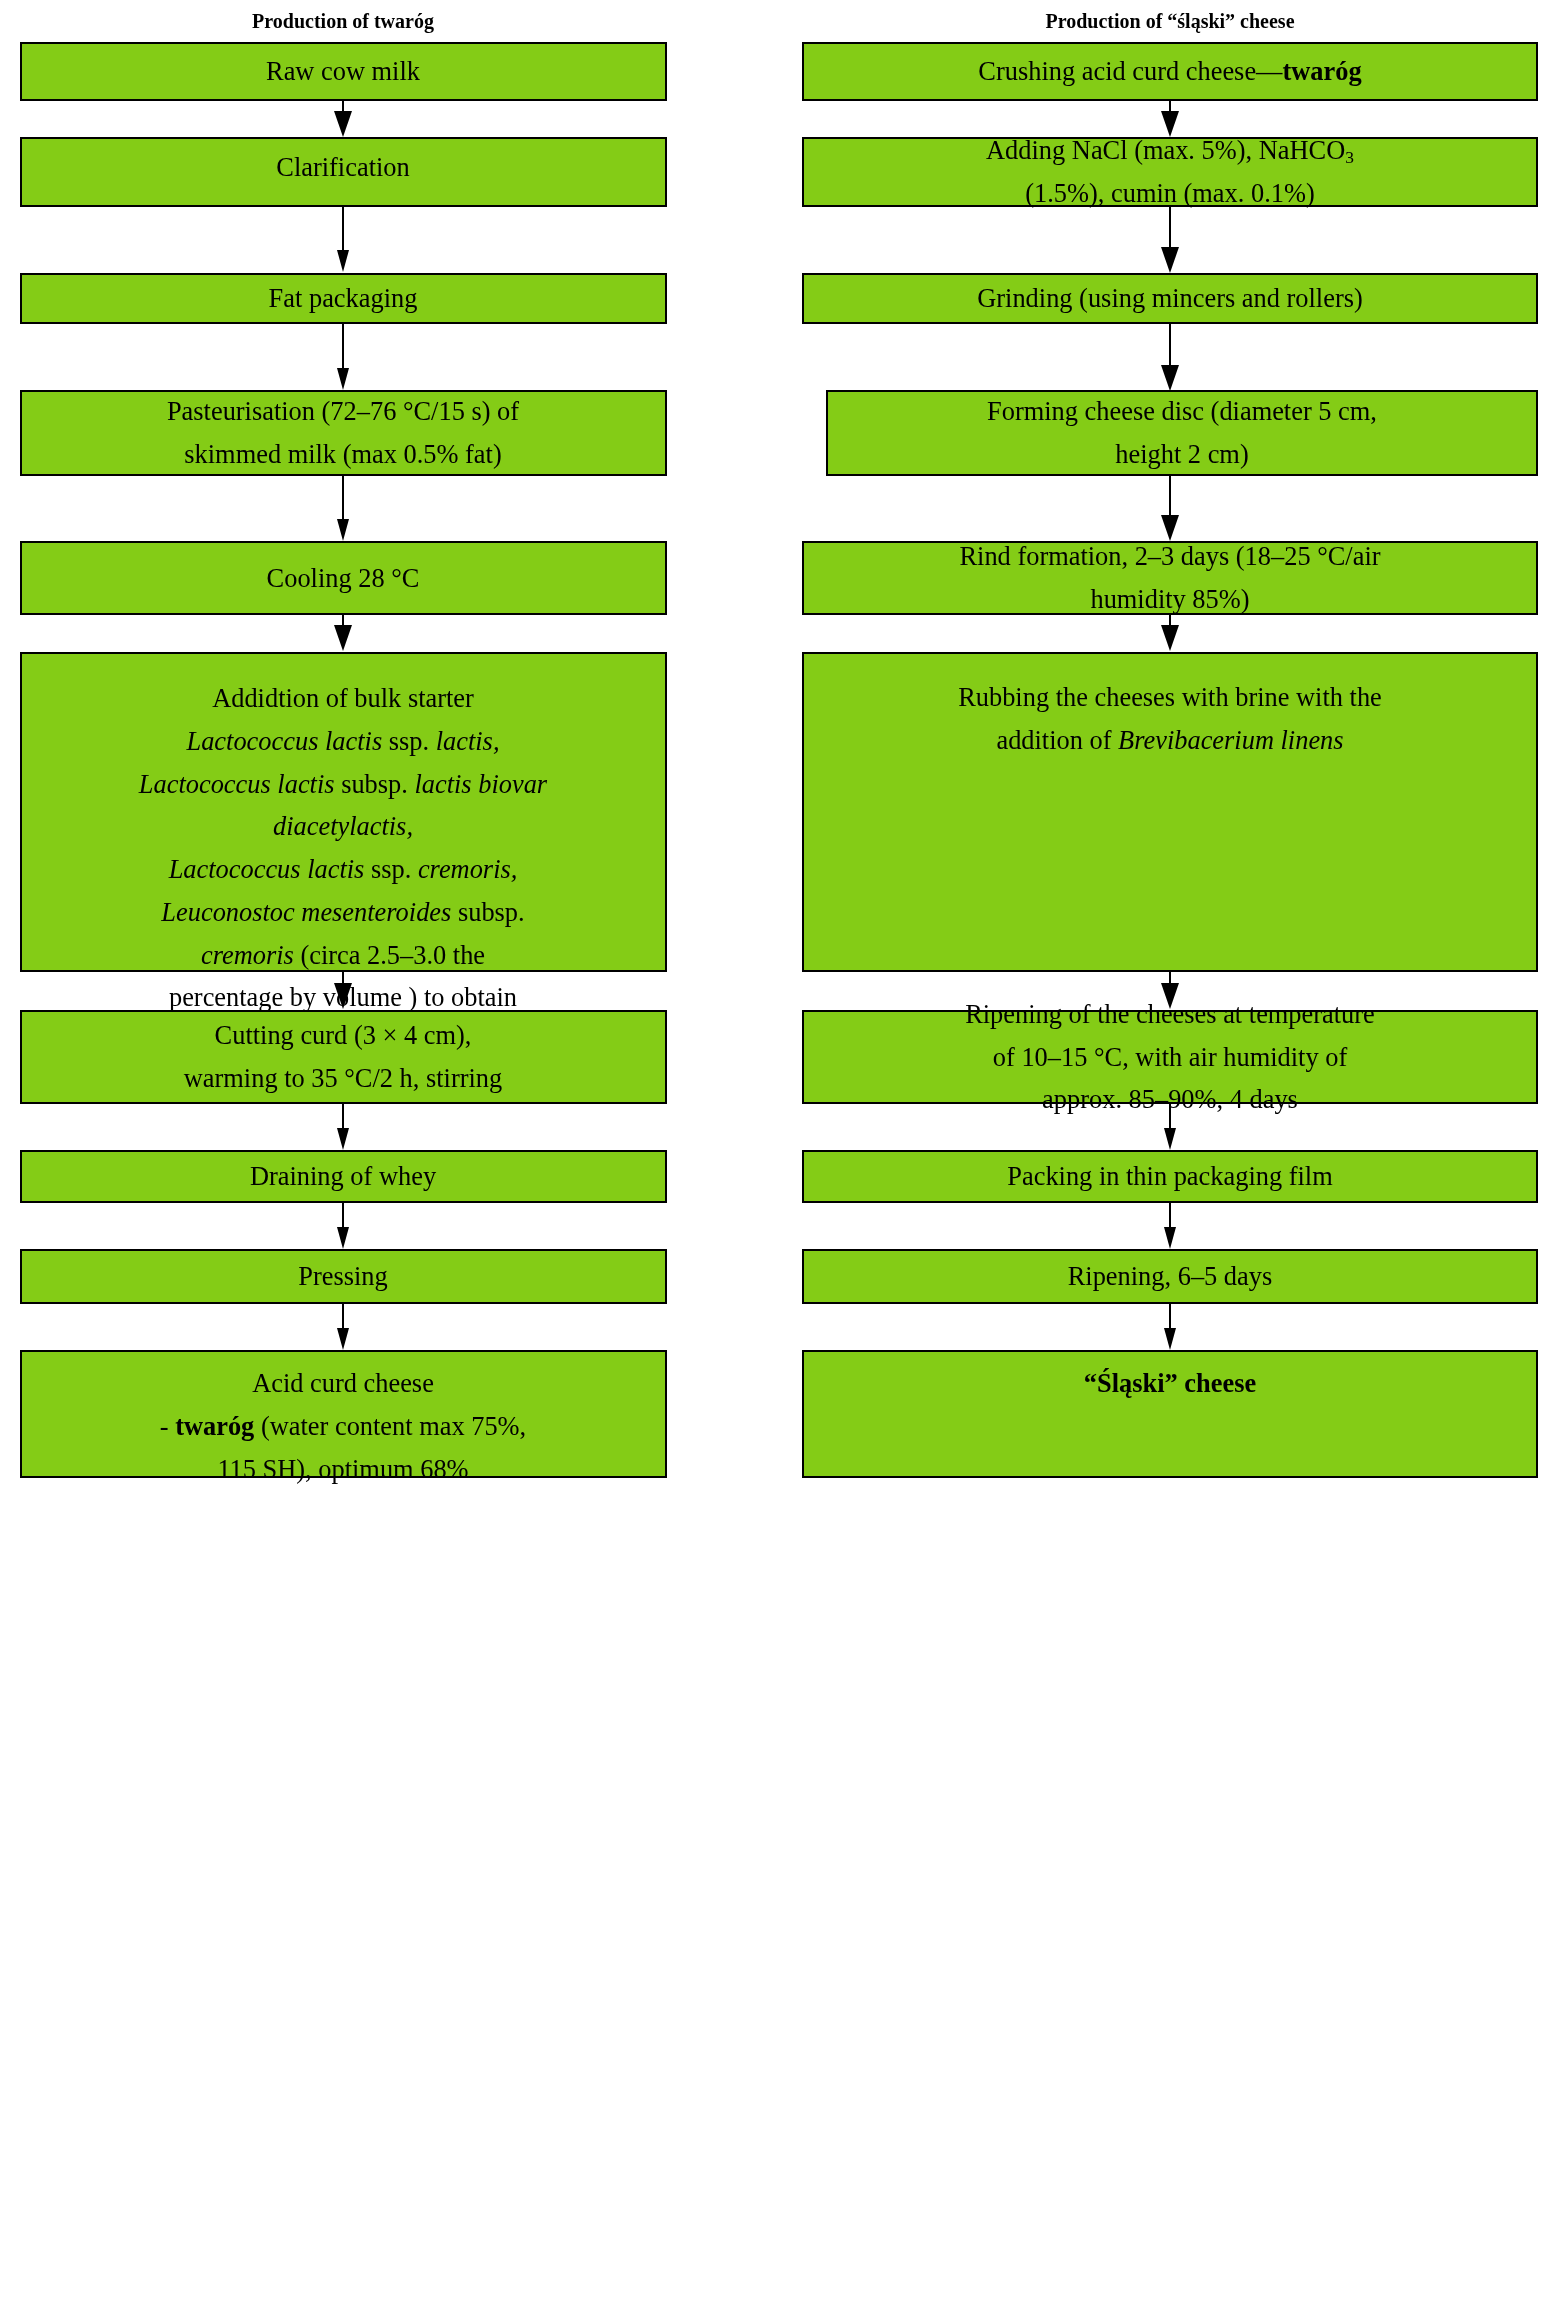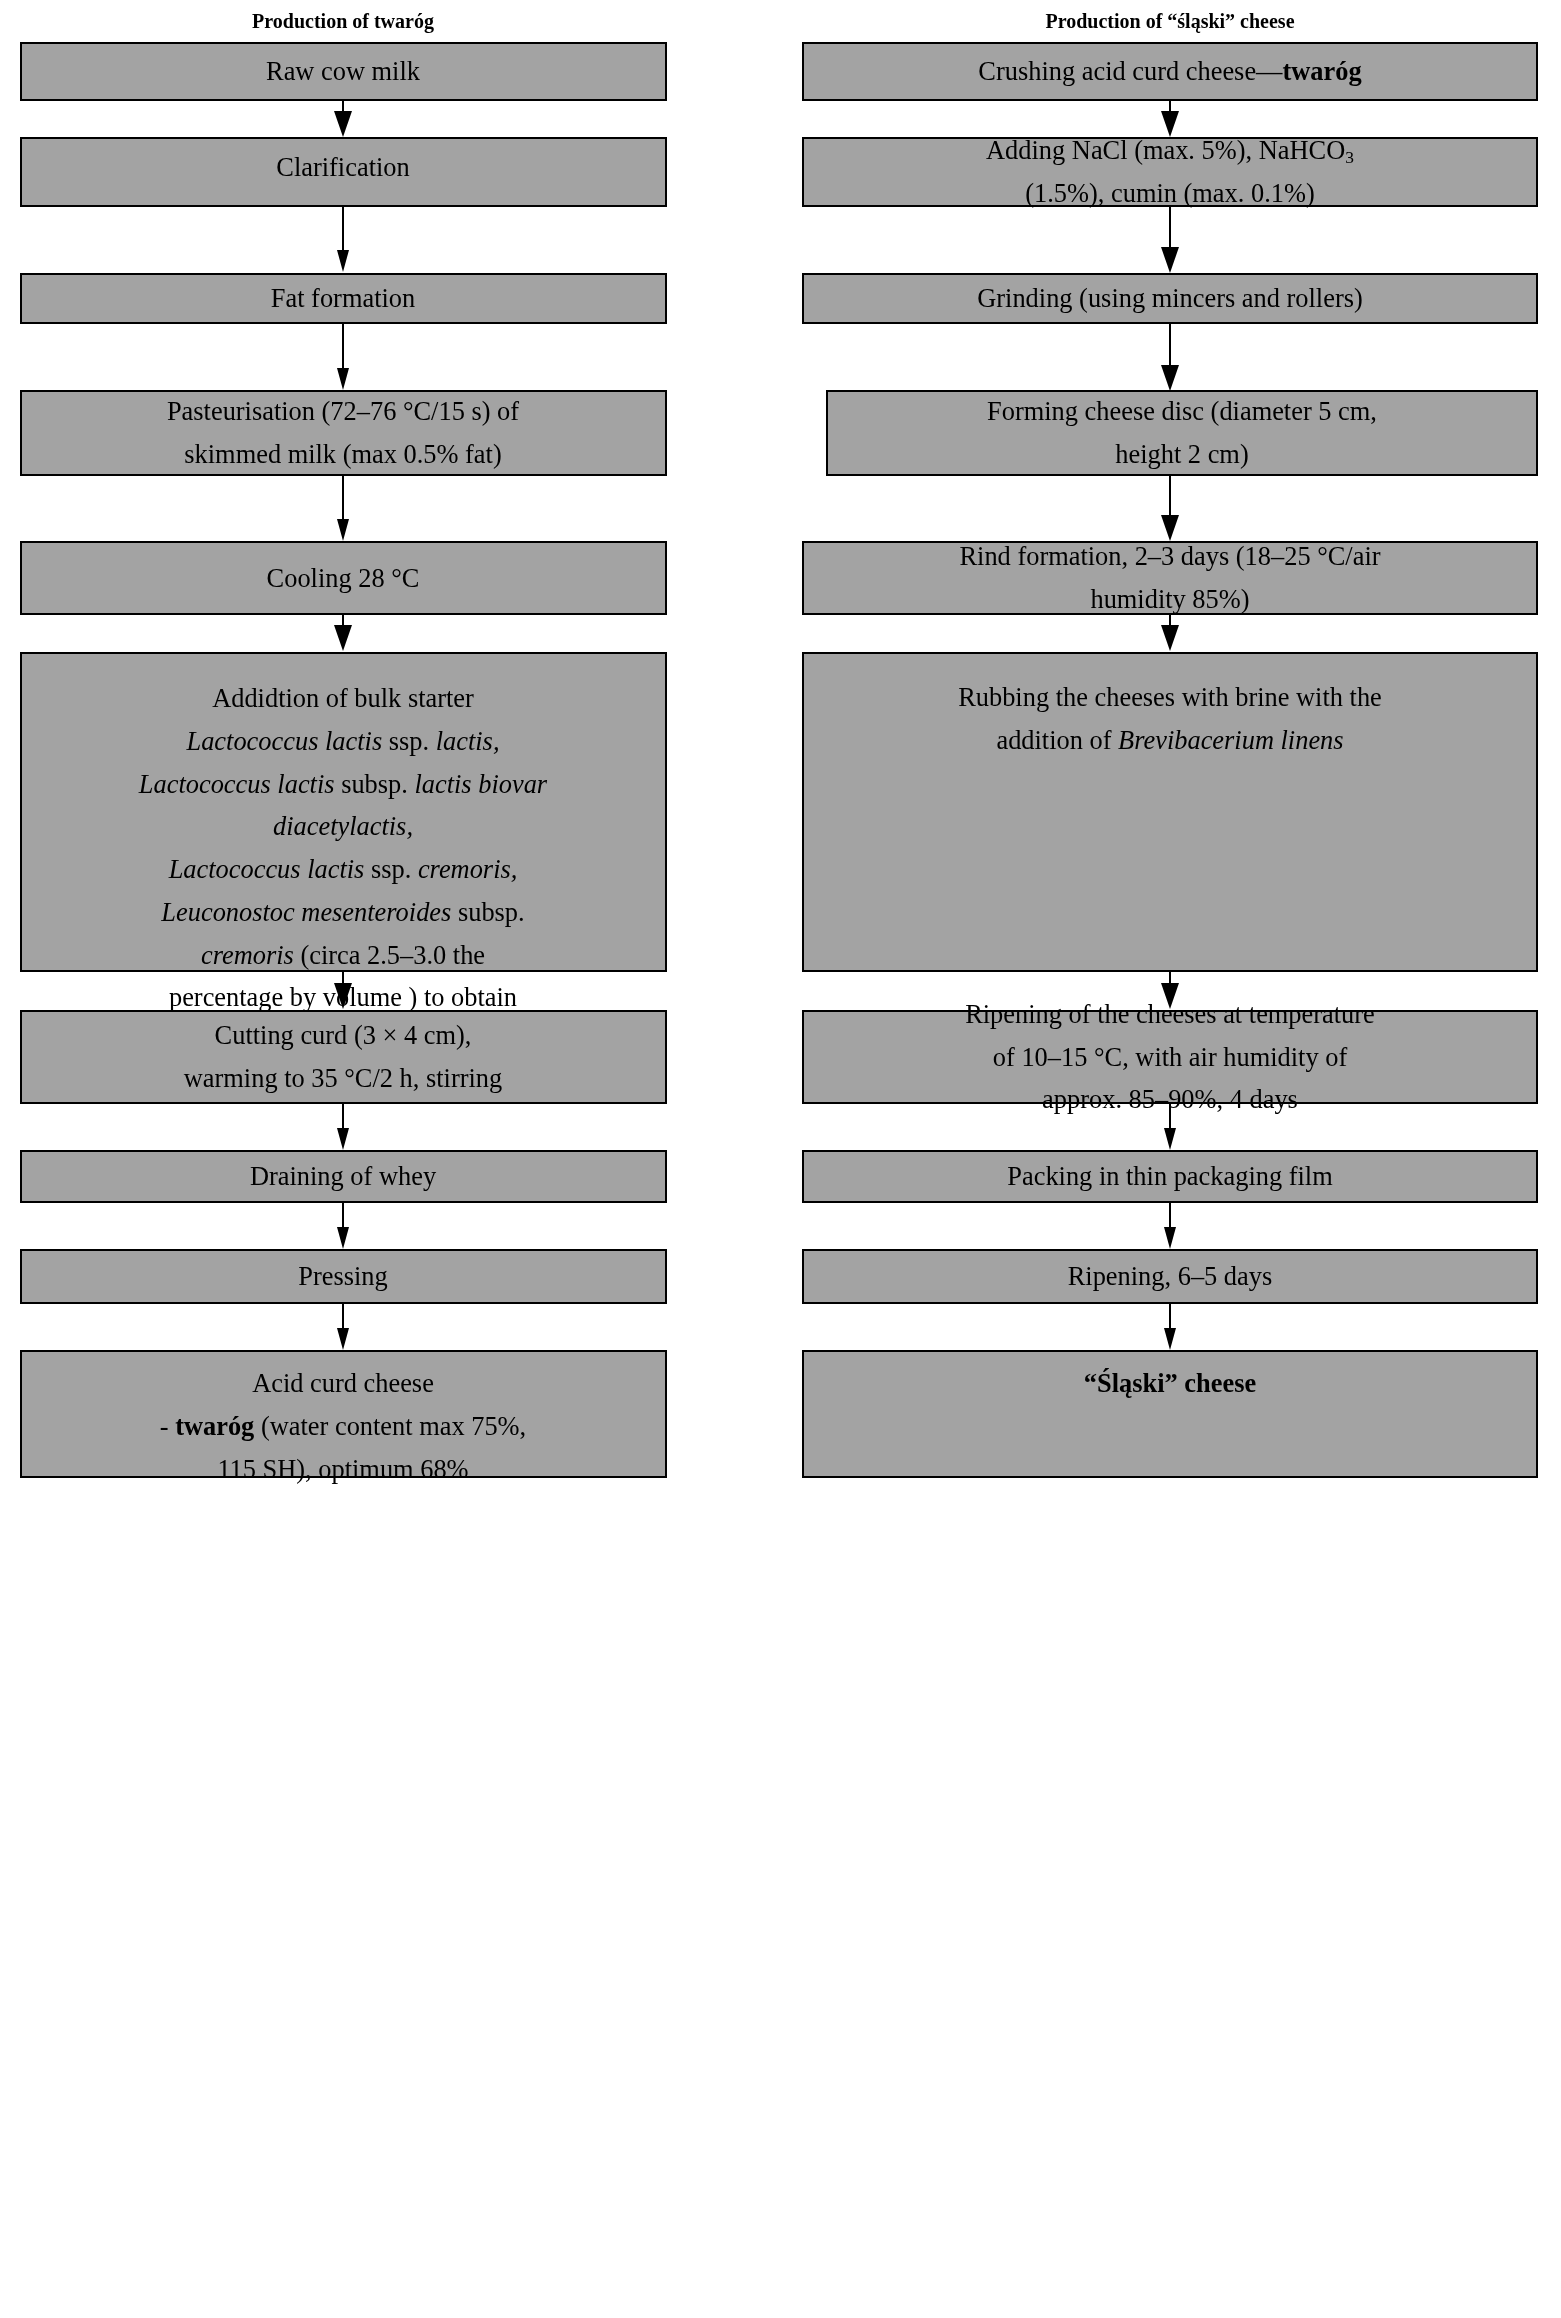--- a/index.html
+++ b/index.html
@@ -17,21 +17,21 @@
     font-size:20px;font-weight:bold;text-align:center;
     line-height:1.0;
     height:42px;
     display:flex;align-items:center;justify-content:center;
     white-space:nowrap;
   }
 
   .node{
     box-sizing:border-box;
     border:2.3px solid #000000;
-    background:#a3a3a3;
+    background:#84cc16;
     display:flex;
     align-items:flex-start;
     justify-content:center;
     text-align:center;
     font-size:26.4px;
     line-height:1.62;
     padding:6.5px 12px 6.5px 12px;
     position:relative;
   }
   .node .txt{width:100%;}
@@ -82,21 +82,21 @@
 
   <div class="node" style="height:70px;">
     <div class="txt">Clarification</div>
   </div>
   <div class="arrow thin" style="height:66px;">
     <div class="shaft" style="height:44px;"></div>
       <div class="head" style="top:43px;"></div>
   </div>
 
   <div class="node mid" style="height:51px;">
-    <div class="txt">Fat formation</div>
+    <div class="txt">Fat packaging</div>
   </div>
   <div class="arrow thin" style="height:66px;">
     <div class="shaft" style="height:45px;"></div>
       <div class="head" style="top:44px;"></div>
   </div>
 
   <div class="node mid" style="height:86px;">
     <div class="txt">
       <span>Pasteurisation (72–76 °C/15 s) of</span><br>
       <span>skimmed milk (max 0.5% fat)</span>

